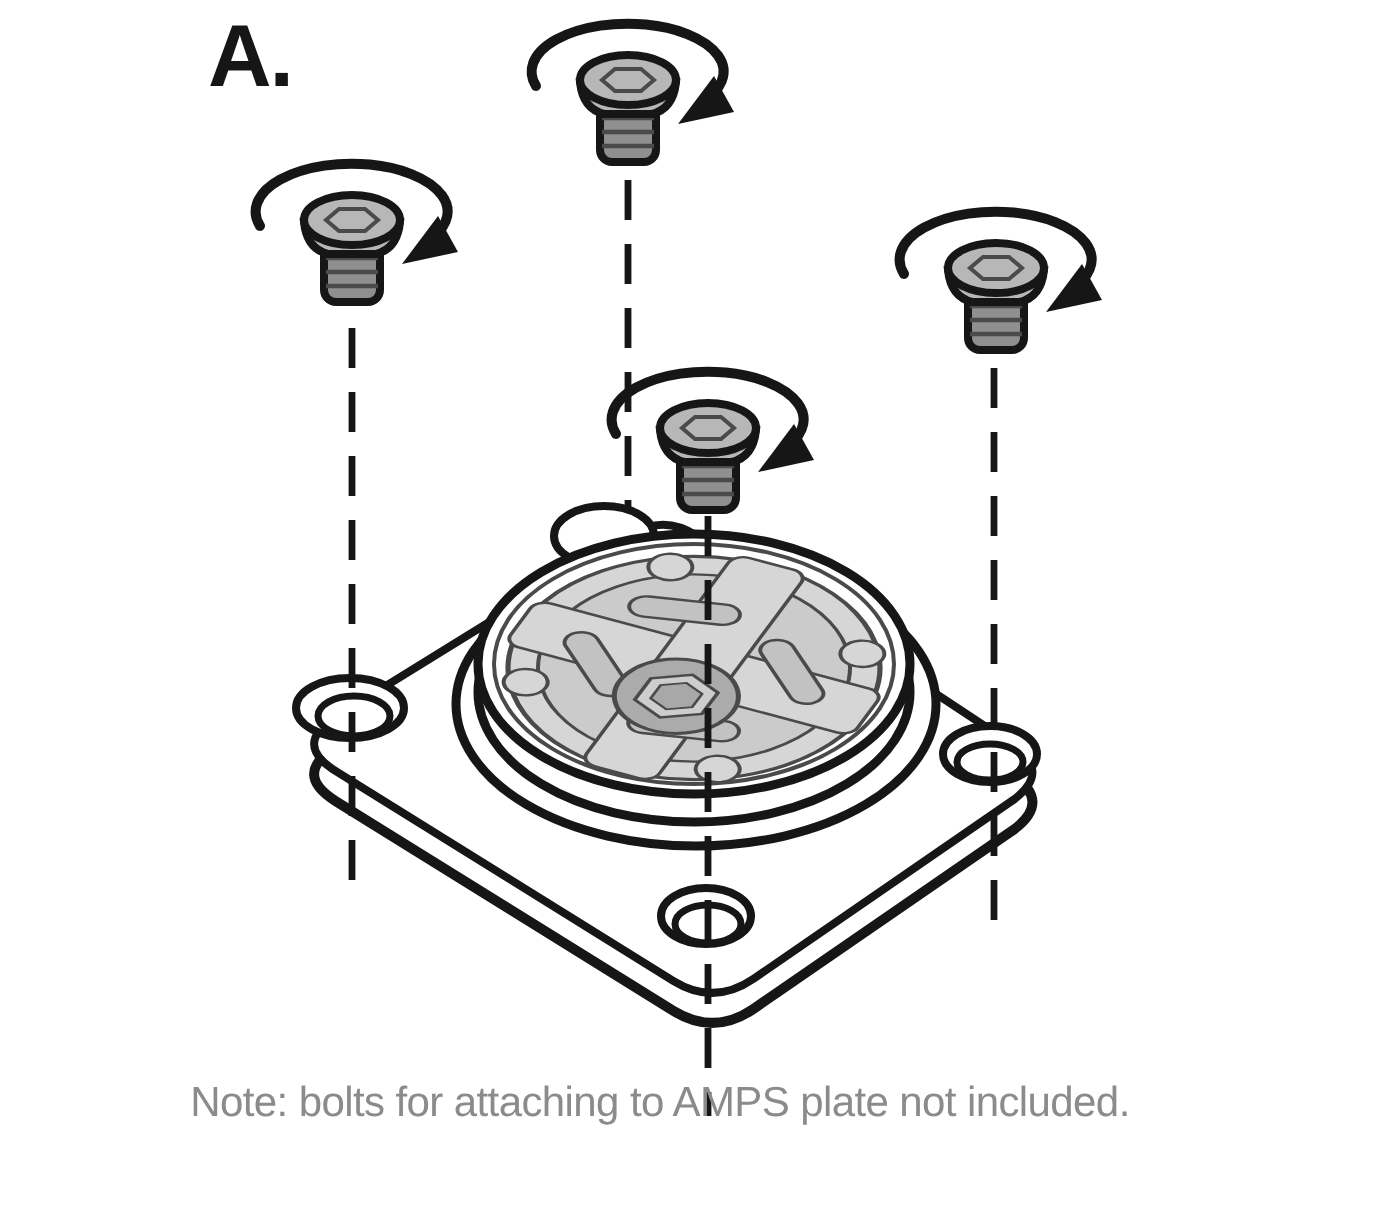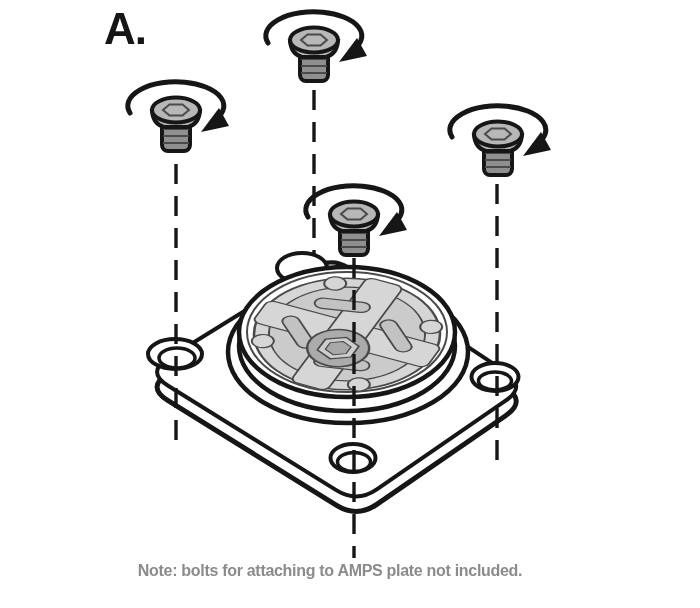--- a/index.html
+++ b/index.html
@@ -9,23 +9,23 @@
     background:var(--color-background,#fff);
     font-family:"Liberation Sans", sans-serif;
     overflow:hidden;
   }
   .step-label{
     position:absolute;left:104px;top:4px;
     font-size:44px;font-weight:800;letter-spacing:-1px;
     color:var(--color-label_text,#161616);
   }
   .note{
-    position:absolute;left:0;top:562px;width:660px;
+    position:absolute;left:0;top:540px;width:660px;
     text-align:center;
-    font-size:16px;font-weight:700;letter-spacing:-0.3px;
+    font-size:21px;font-weight:400;letter-spacing:-0.3px;
     color:var(--color-note_text,#8b8b8b);
   }
   svg{position:absolute;left:0;top:0;}
 
   
   .outline-thick{fill:none;stroke:var(--color-outline,#161616);stroke-width:4.5;}
   .plate{fill:var(--color-plate,#fff);stroke:var(--color-outline,#161616);}
   .plate-top{stroke-width:4;}
   .plate-bottom{stroke-width:5;}
   .hole{fill:var(--color-plate,#fff);stroke:var(--color-outline,#161616);stroke-width:4;}

